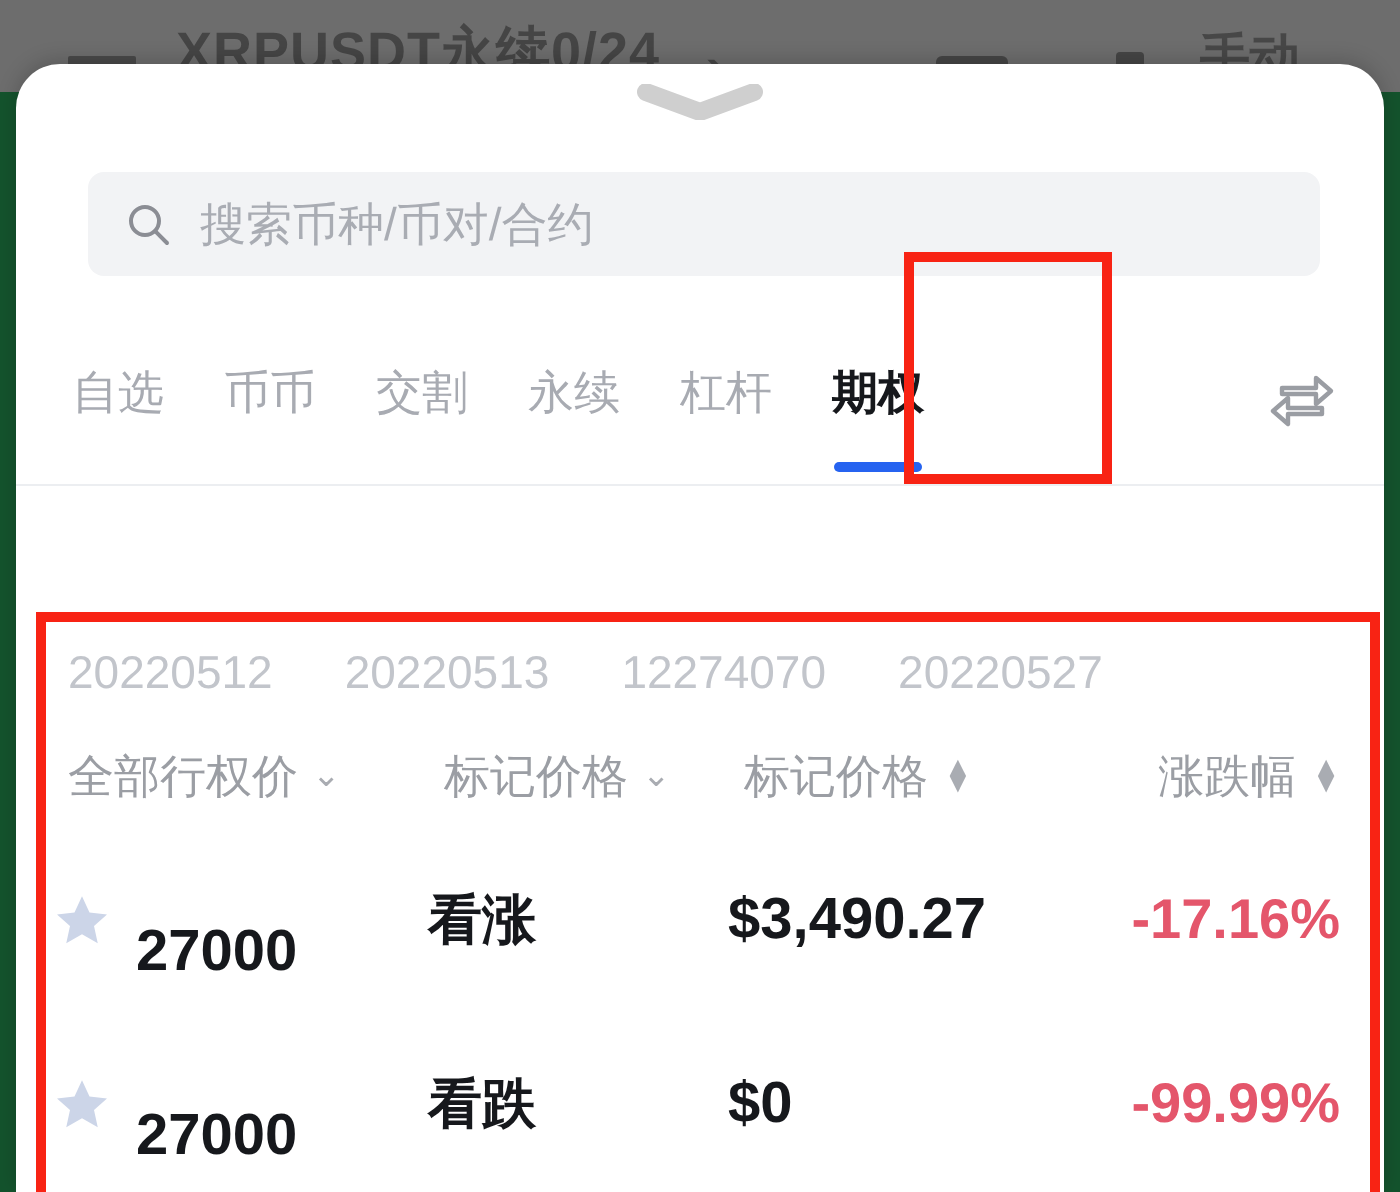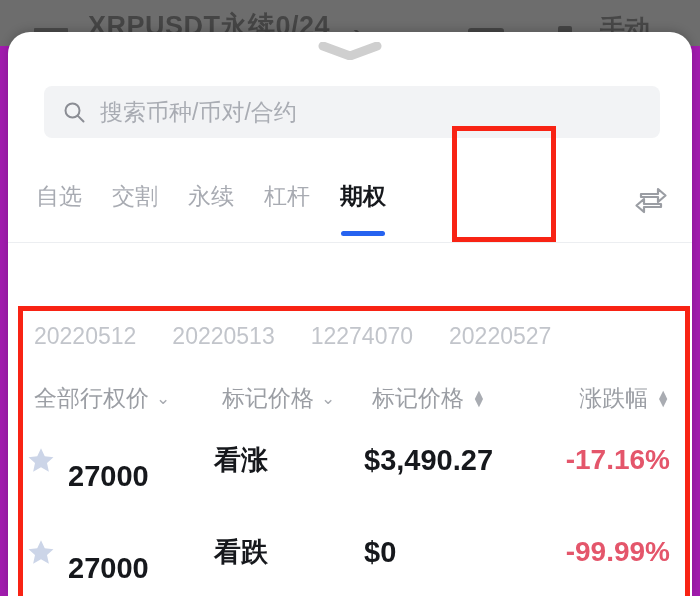--- a/index.html
+++ b/index.html
@@ -11,21 +11,21 @@
     height: 596px;
     overflow: hidden;
     font-family: "Liberation Sans", "DejaVu Sans", sans-serif;
     background: #ffffff;
   }
   #screen {
     position: relative;
     width: 700px;
     height: 596px;
     overflow: hidden;
-    background: #a21caf;
+    background: #14532d;
   }
 
   
   .bg-header {
     position: absolute;
     left: 0; top: 0;
     width: 700px;
     height: 46px;
     background: #6e6e6e;
     display: flex;
@@ -288,21 +288,21 @@
   
   .col-head {
     position: absolute;
     left: 0;
     top: 330px;
     width: 684px;
     height: 52px;
     padding: 0 22px 0 26px;
     box-sizing: border-box;
     display: flex;
-    align-items: flex-end;
+    align-items: center;
   }
   .col {
     font-size: 23px;
     color: #9b9ea4;
     display: flex;
     align-items: center;
     white-space: nowrap;
     cursor: pointer;
   }
   .col .caret {
@@ -427,20 +427,23 @@
         <line x1="15.6" y1="15.6" x2="21.5" y2="21.5" stroke="currentColor" stroke-width="2" stroke-linecap="round"></line>
       </svg>
       <input class="search-input" type="text" placeholder="搜索币种/币对/合约" style="">
     </div>
 
     <div class="tabs">
       <div class="tab">
         <span>自选</span>
       </div>
       <div class="tab">
+        <span>币币</span>
+      </div>
+      <div class="tab">
         <span>交割</span>
       </div>
       <div class="tab">
         <span>永续</span>
       </div>
       <div class="tab">
         <span>杠杆</span>
       </div>
       <div class="tab active">
         <span>期权</span>

